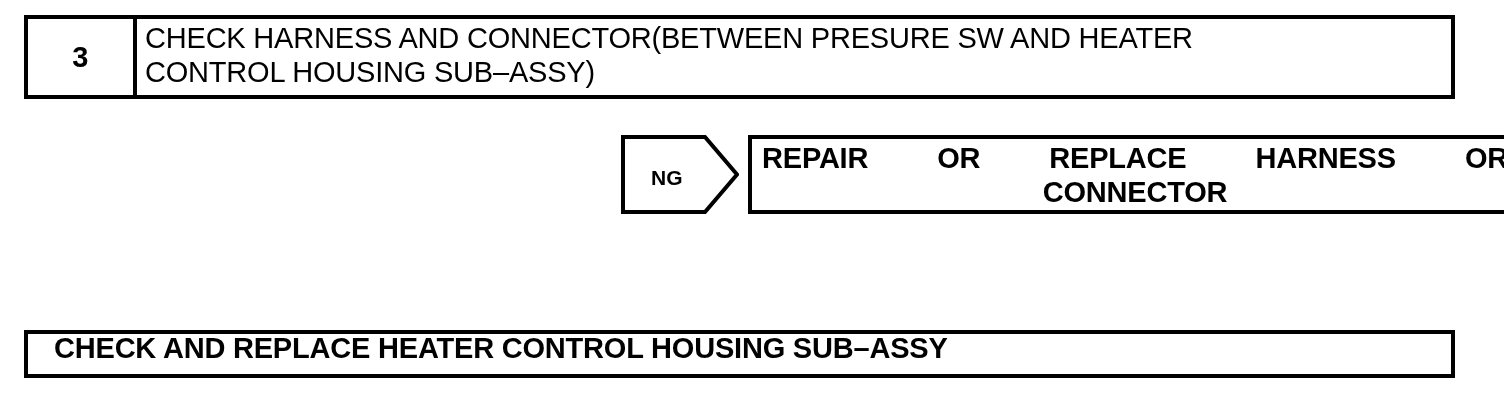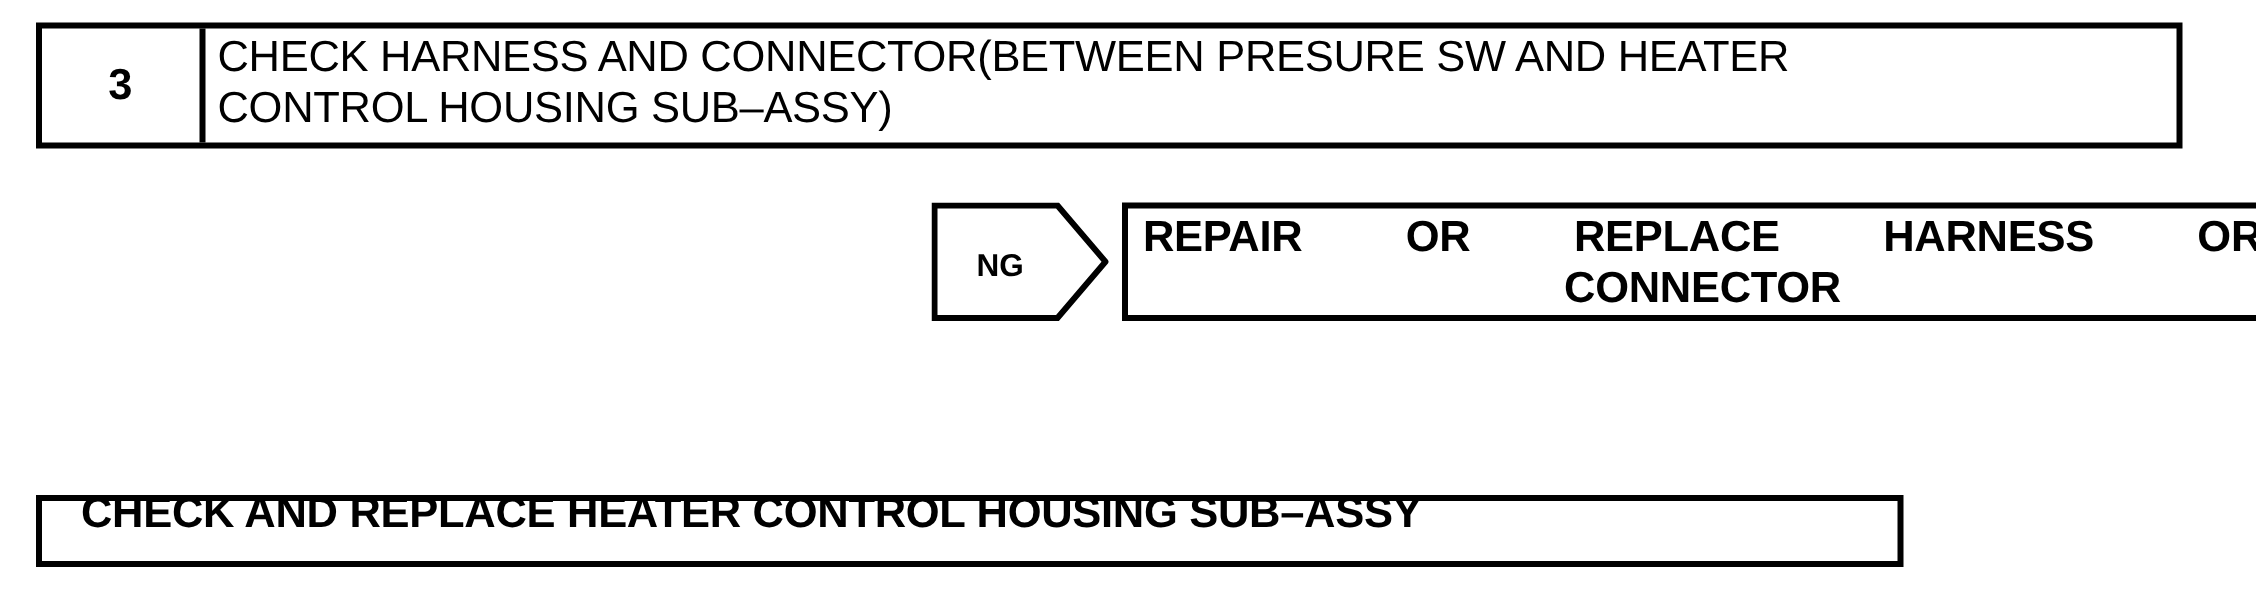--- a/index.html
+++ b/index.html
@@ -138,26 +138,26 @@
     font-size: 29px;
     font-weight: bold;
     line-height: 1;
   }
 
   
   .result-box {
     position: absolute;
     left: 24px;
     top: 330px;
-    width: 1245px;   
+    width: 1431px;   
     height: 48px;    
     box-sizing: border-box;
     border: 4px solid #000;
     display: flex;
-    align-items: flex-end;
+    align-items: flex-start;
     padding: 0 10px 17px 26px;
   }
   .result-text {
     font-size: 29px;
     font-weight: bold;
     line-height: 1;
     letter-spacing: -0.2px;
     margin: 0;
   }
 </style>

